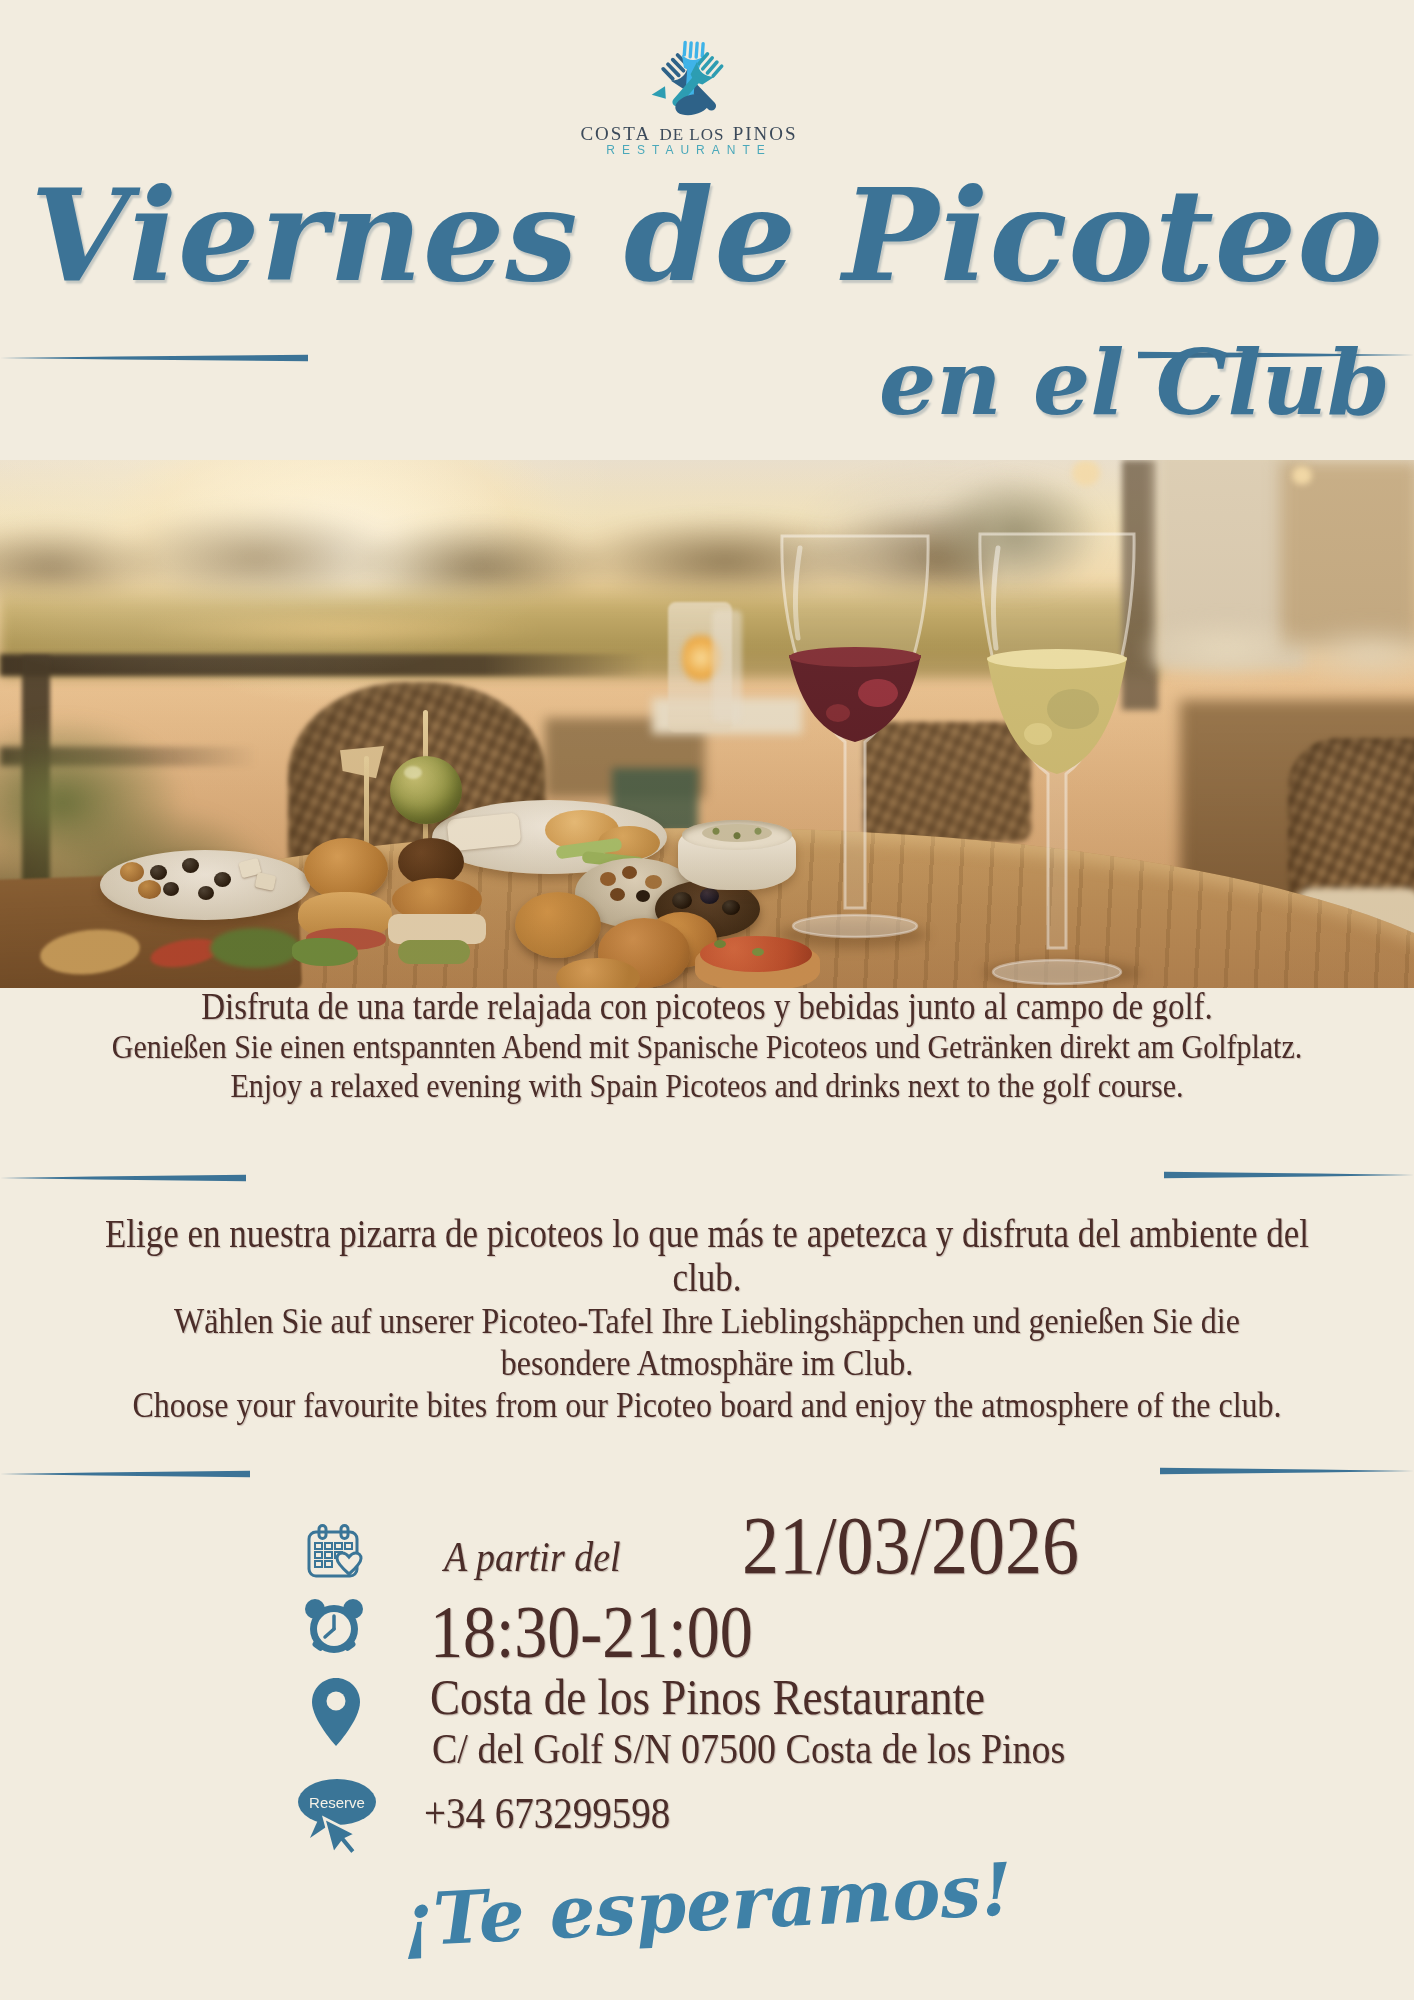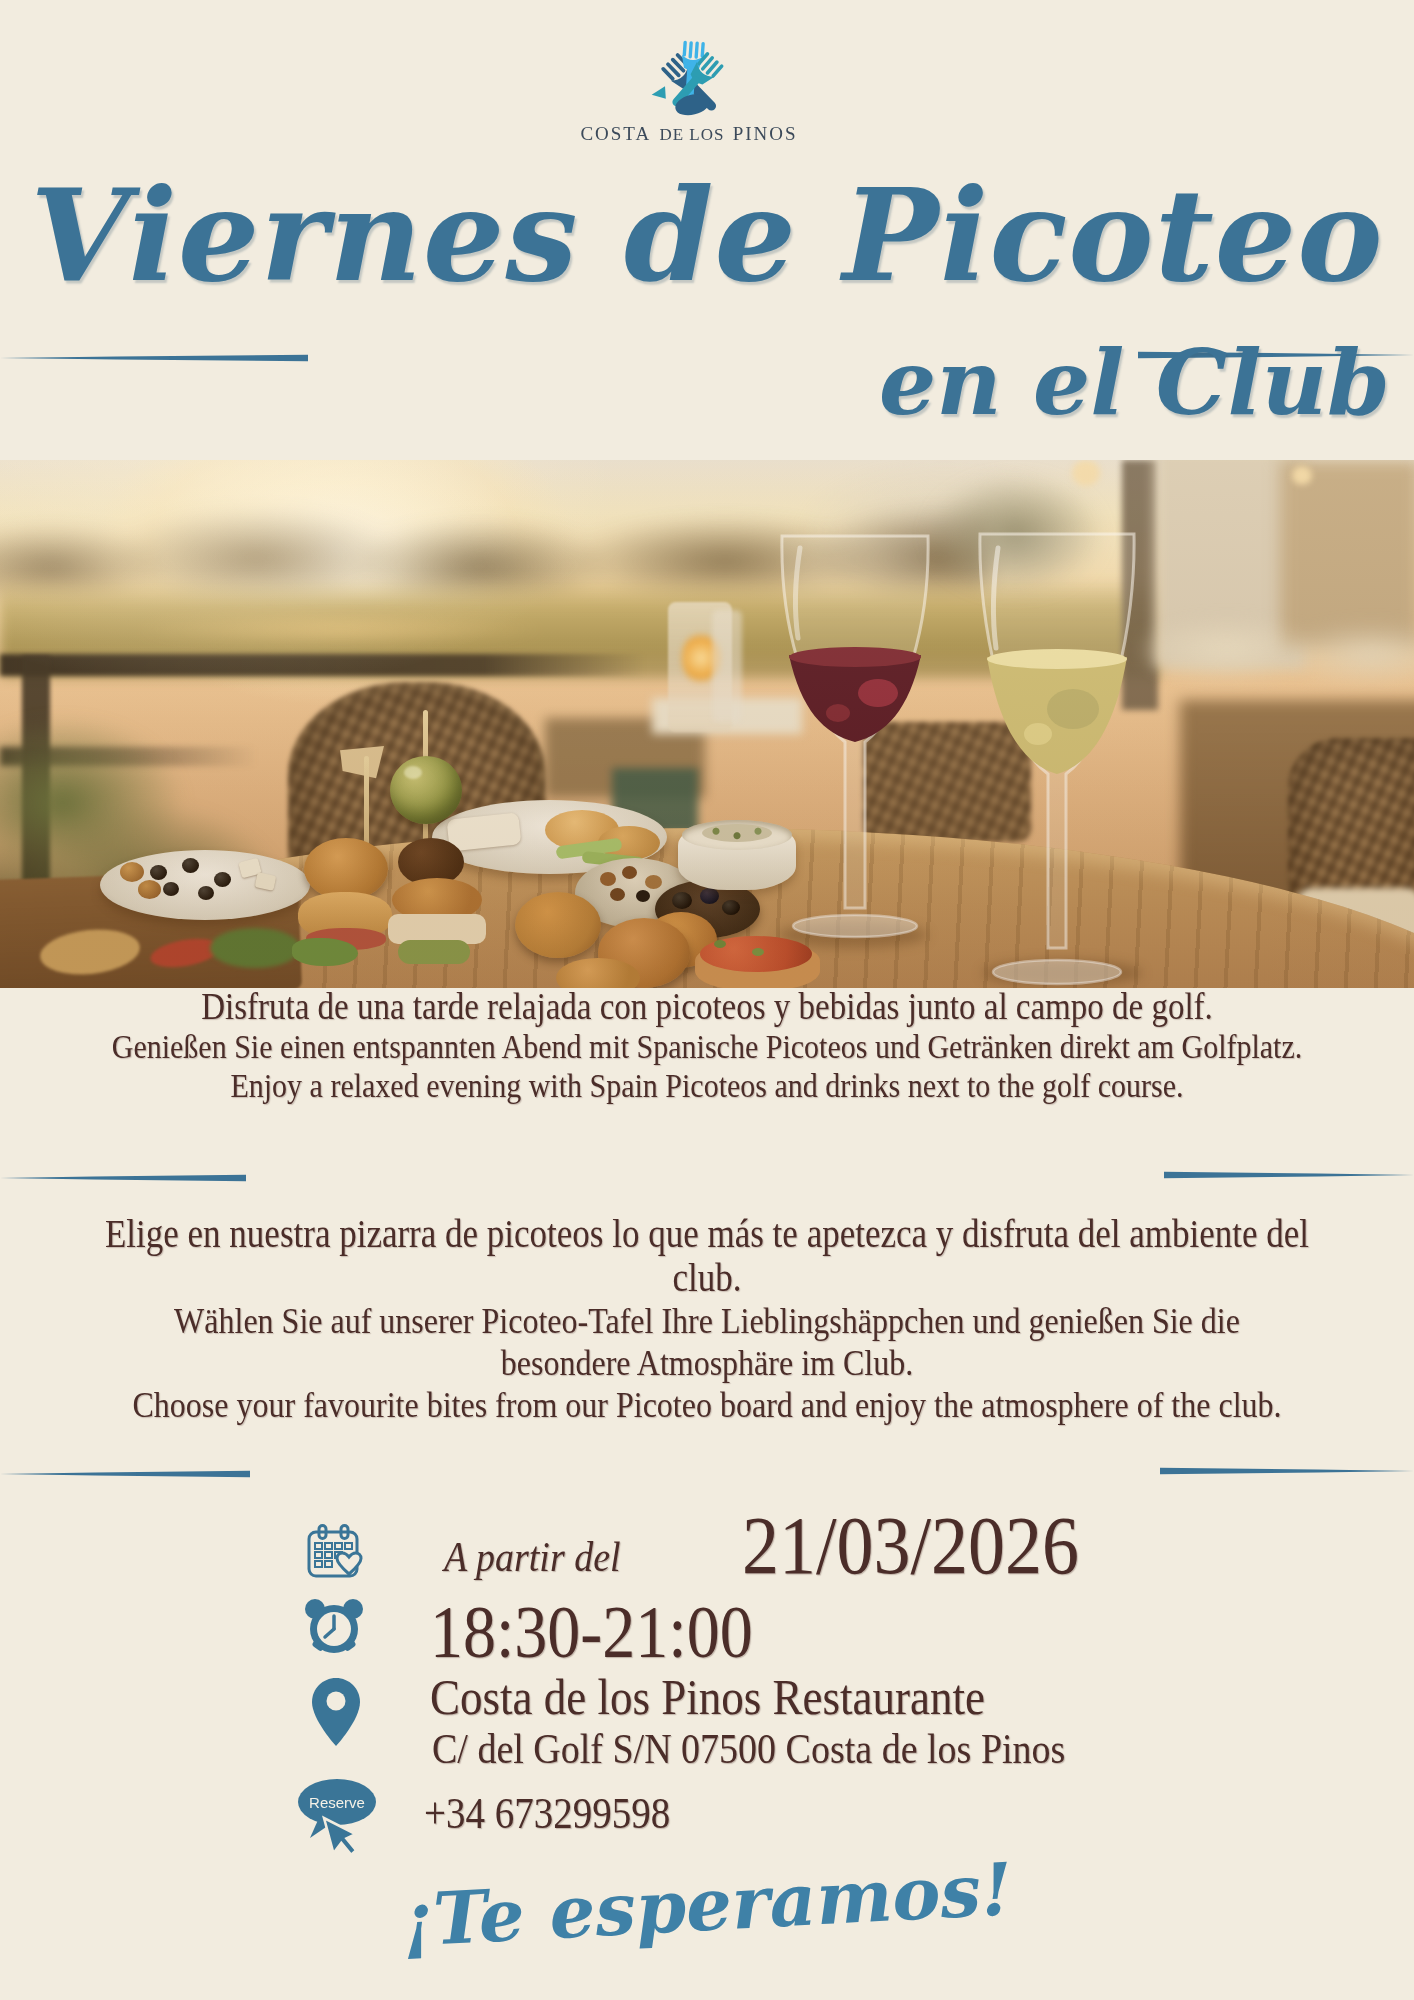--- a/index.html
+++ b/index.html
@@ -72,20 +72,21 @@
         <rect x="-5.5" y="33" width="11" height="47" rx="5.5"></rect>
       </g>
     </defs>
     <use href="#fork" transform="translate(34,30) rotate(-44)" fill="#2e6288"></use>
     <use href="#fork" transform="translate(64,6) rotate(4) scale(0.9)" fill="#3fb3e8"></use>
     <use href="#fork" transform="translate(90,26) rotate(41) scale(0.94)" fill="#2d9db2"></use>
     <polygon points="30,60 14,70 31,75" fill="#2d9db2"></polygon>
     <ellipse cx="63" cy="82" rx="21" ry="12" fill="#2e6288" transform="rotate(-14 63 82)"></ellipse>
   </svg>
   <div class="brand-line"><span class="big">COSTA</span> <span class="small">DE LOS</span> <span class="big">PINOS</span></div>
+  <div class="brand-sub">RESTAURANTE</div>
 
   <h1 class="title-main script" style="margin:0;font-weight:bold;">Viernes de Picoteo</h1>
   <div class="tline tap-r" style="left:0; top:353px; width:308px;"></div>
   <div class="tline tap-l" style="right:0; top:350px; width:276px;"></div>
   <h2 class="title-sub script" style="margin:0;font-weight:bold;text-align:right;">en el Club</h2>
 
   <div class="photo">
 
     <div class="ph" style="left:25px;top:-110px;width:620px;height:400px;background:radial-gradient(ellipse closest-side,#fdf8ea 0%,rgba(252,240,210,.85) 32%,rgba(248,225,175,.45) 60%,transparent 78%);"></div>
     <div class="ph" style="right:260px;top:-30px;width:420px;height:200px;background:radial-gradient(ellipse closest-side,rgba(204,196,188,.5),transparent 70%);filter:blur(6px);"></div>

